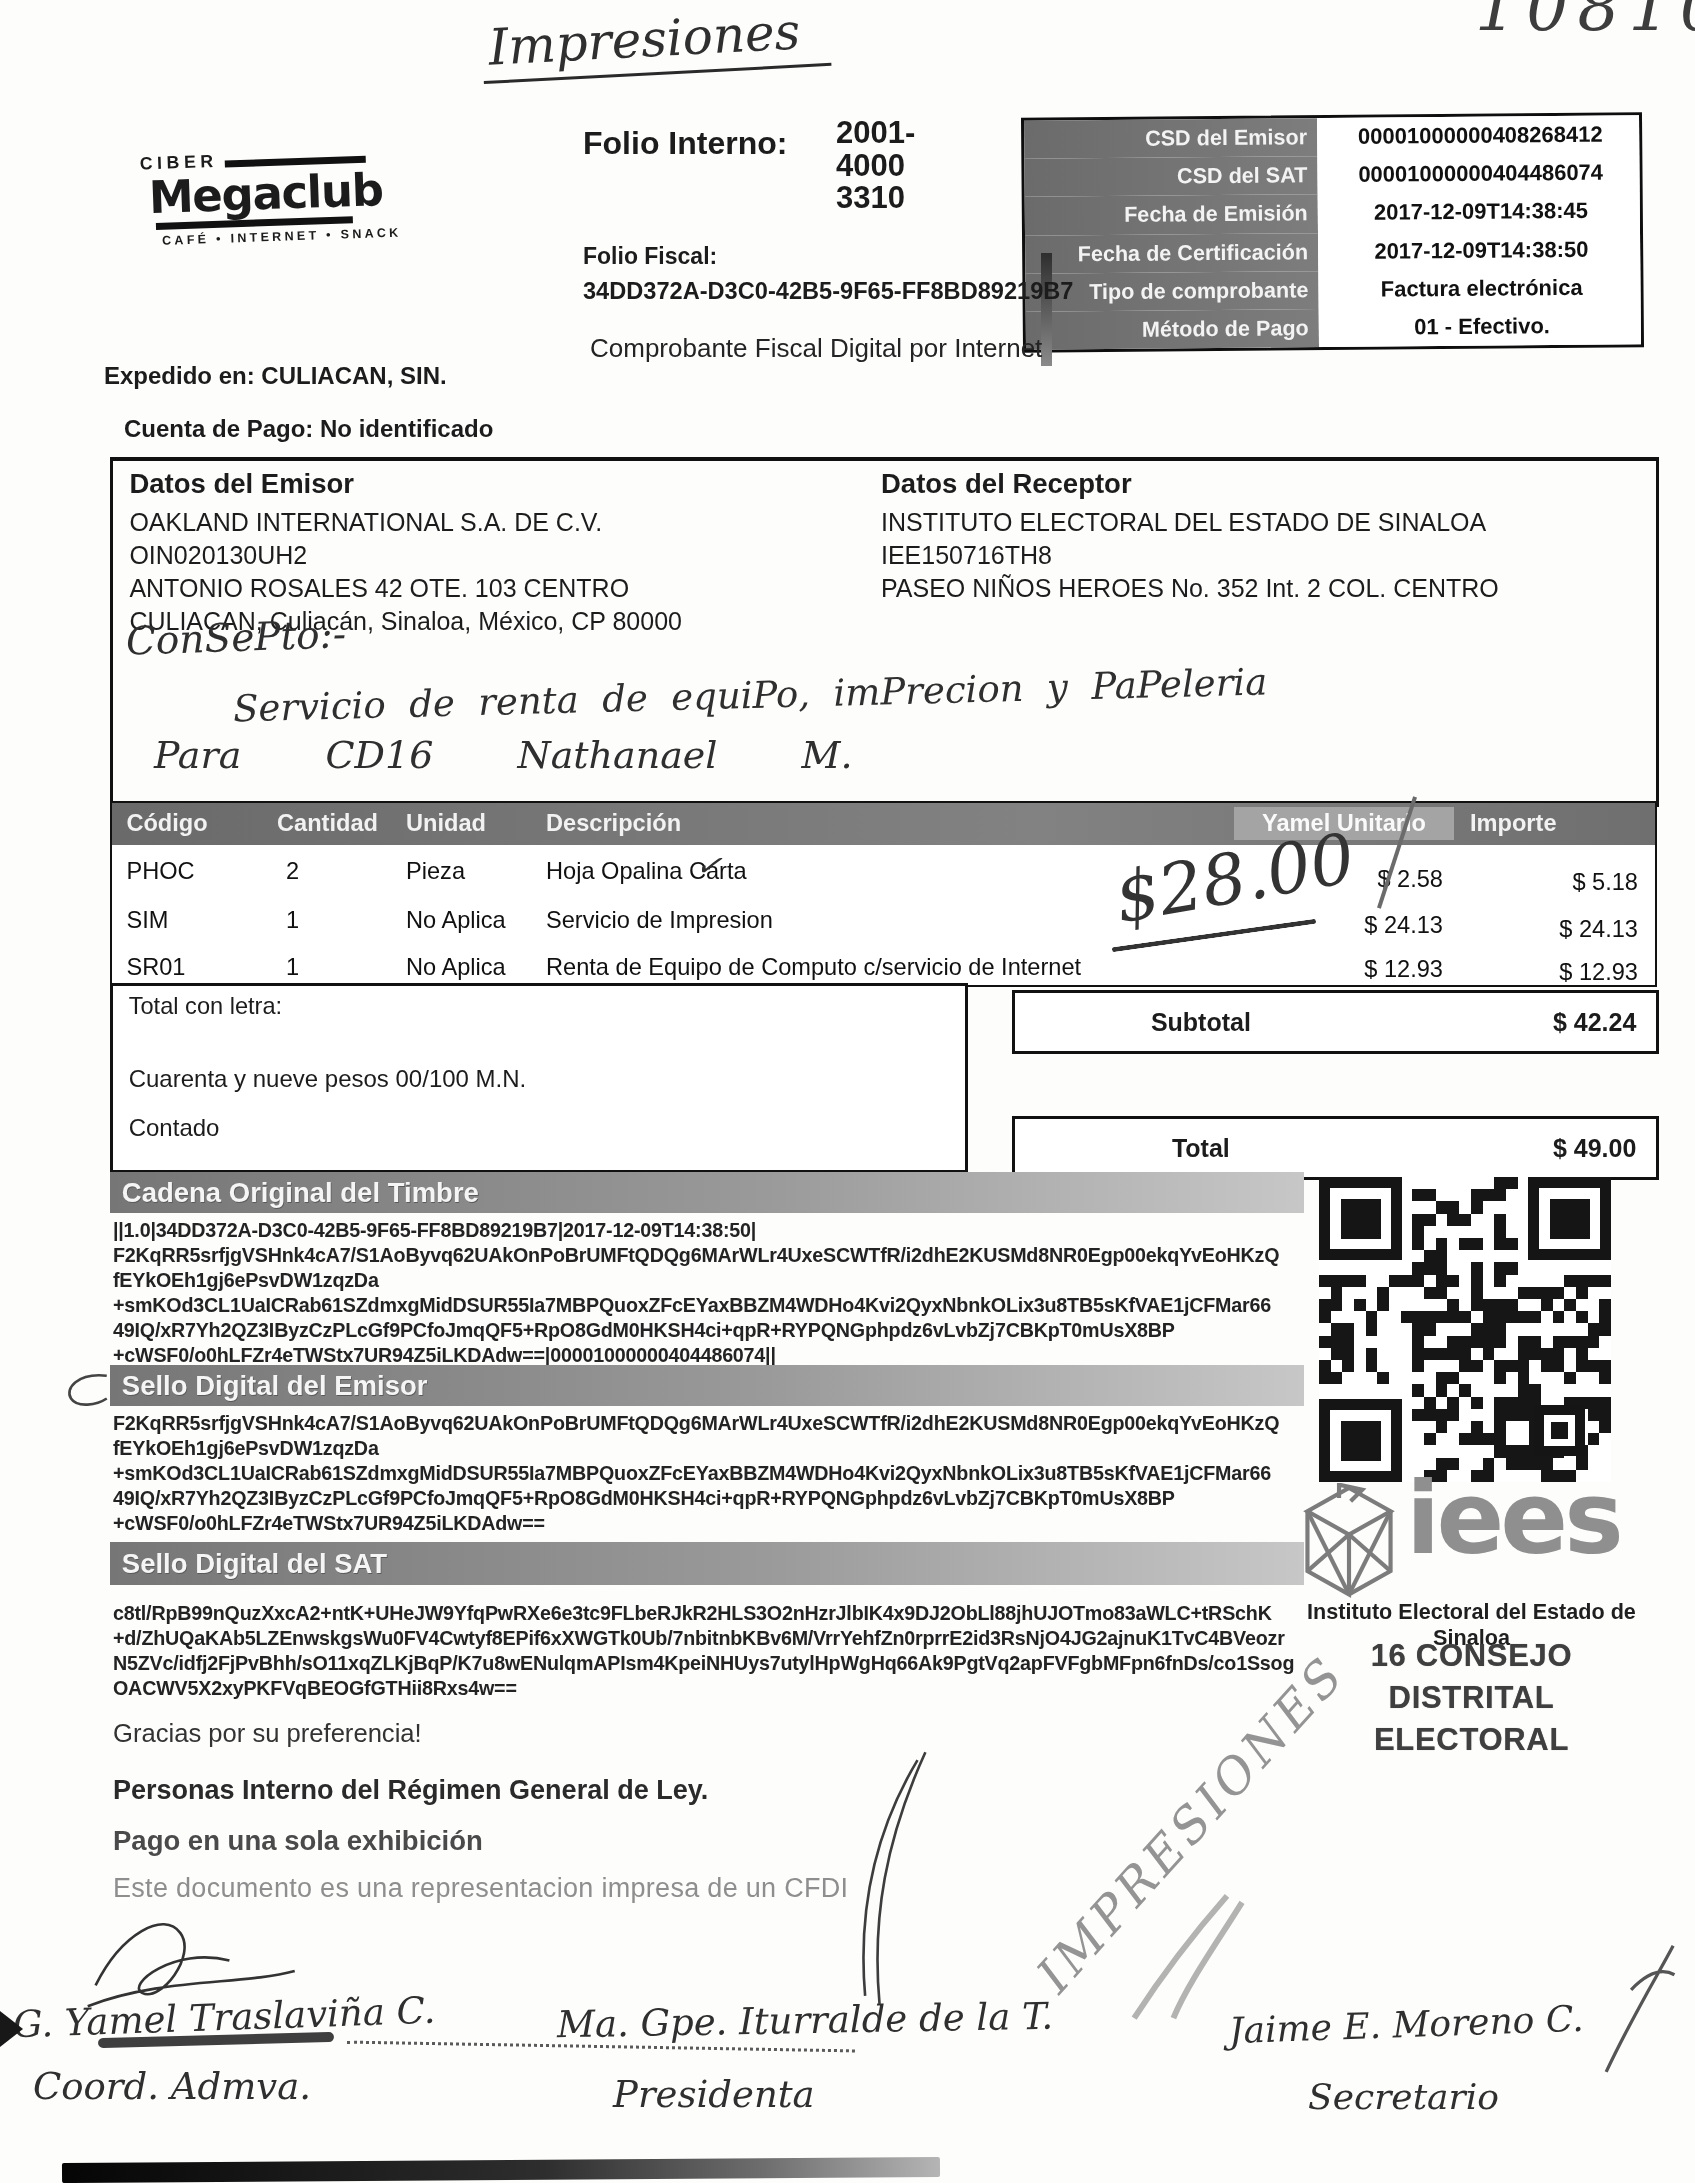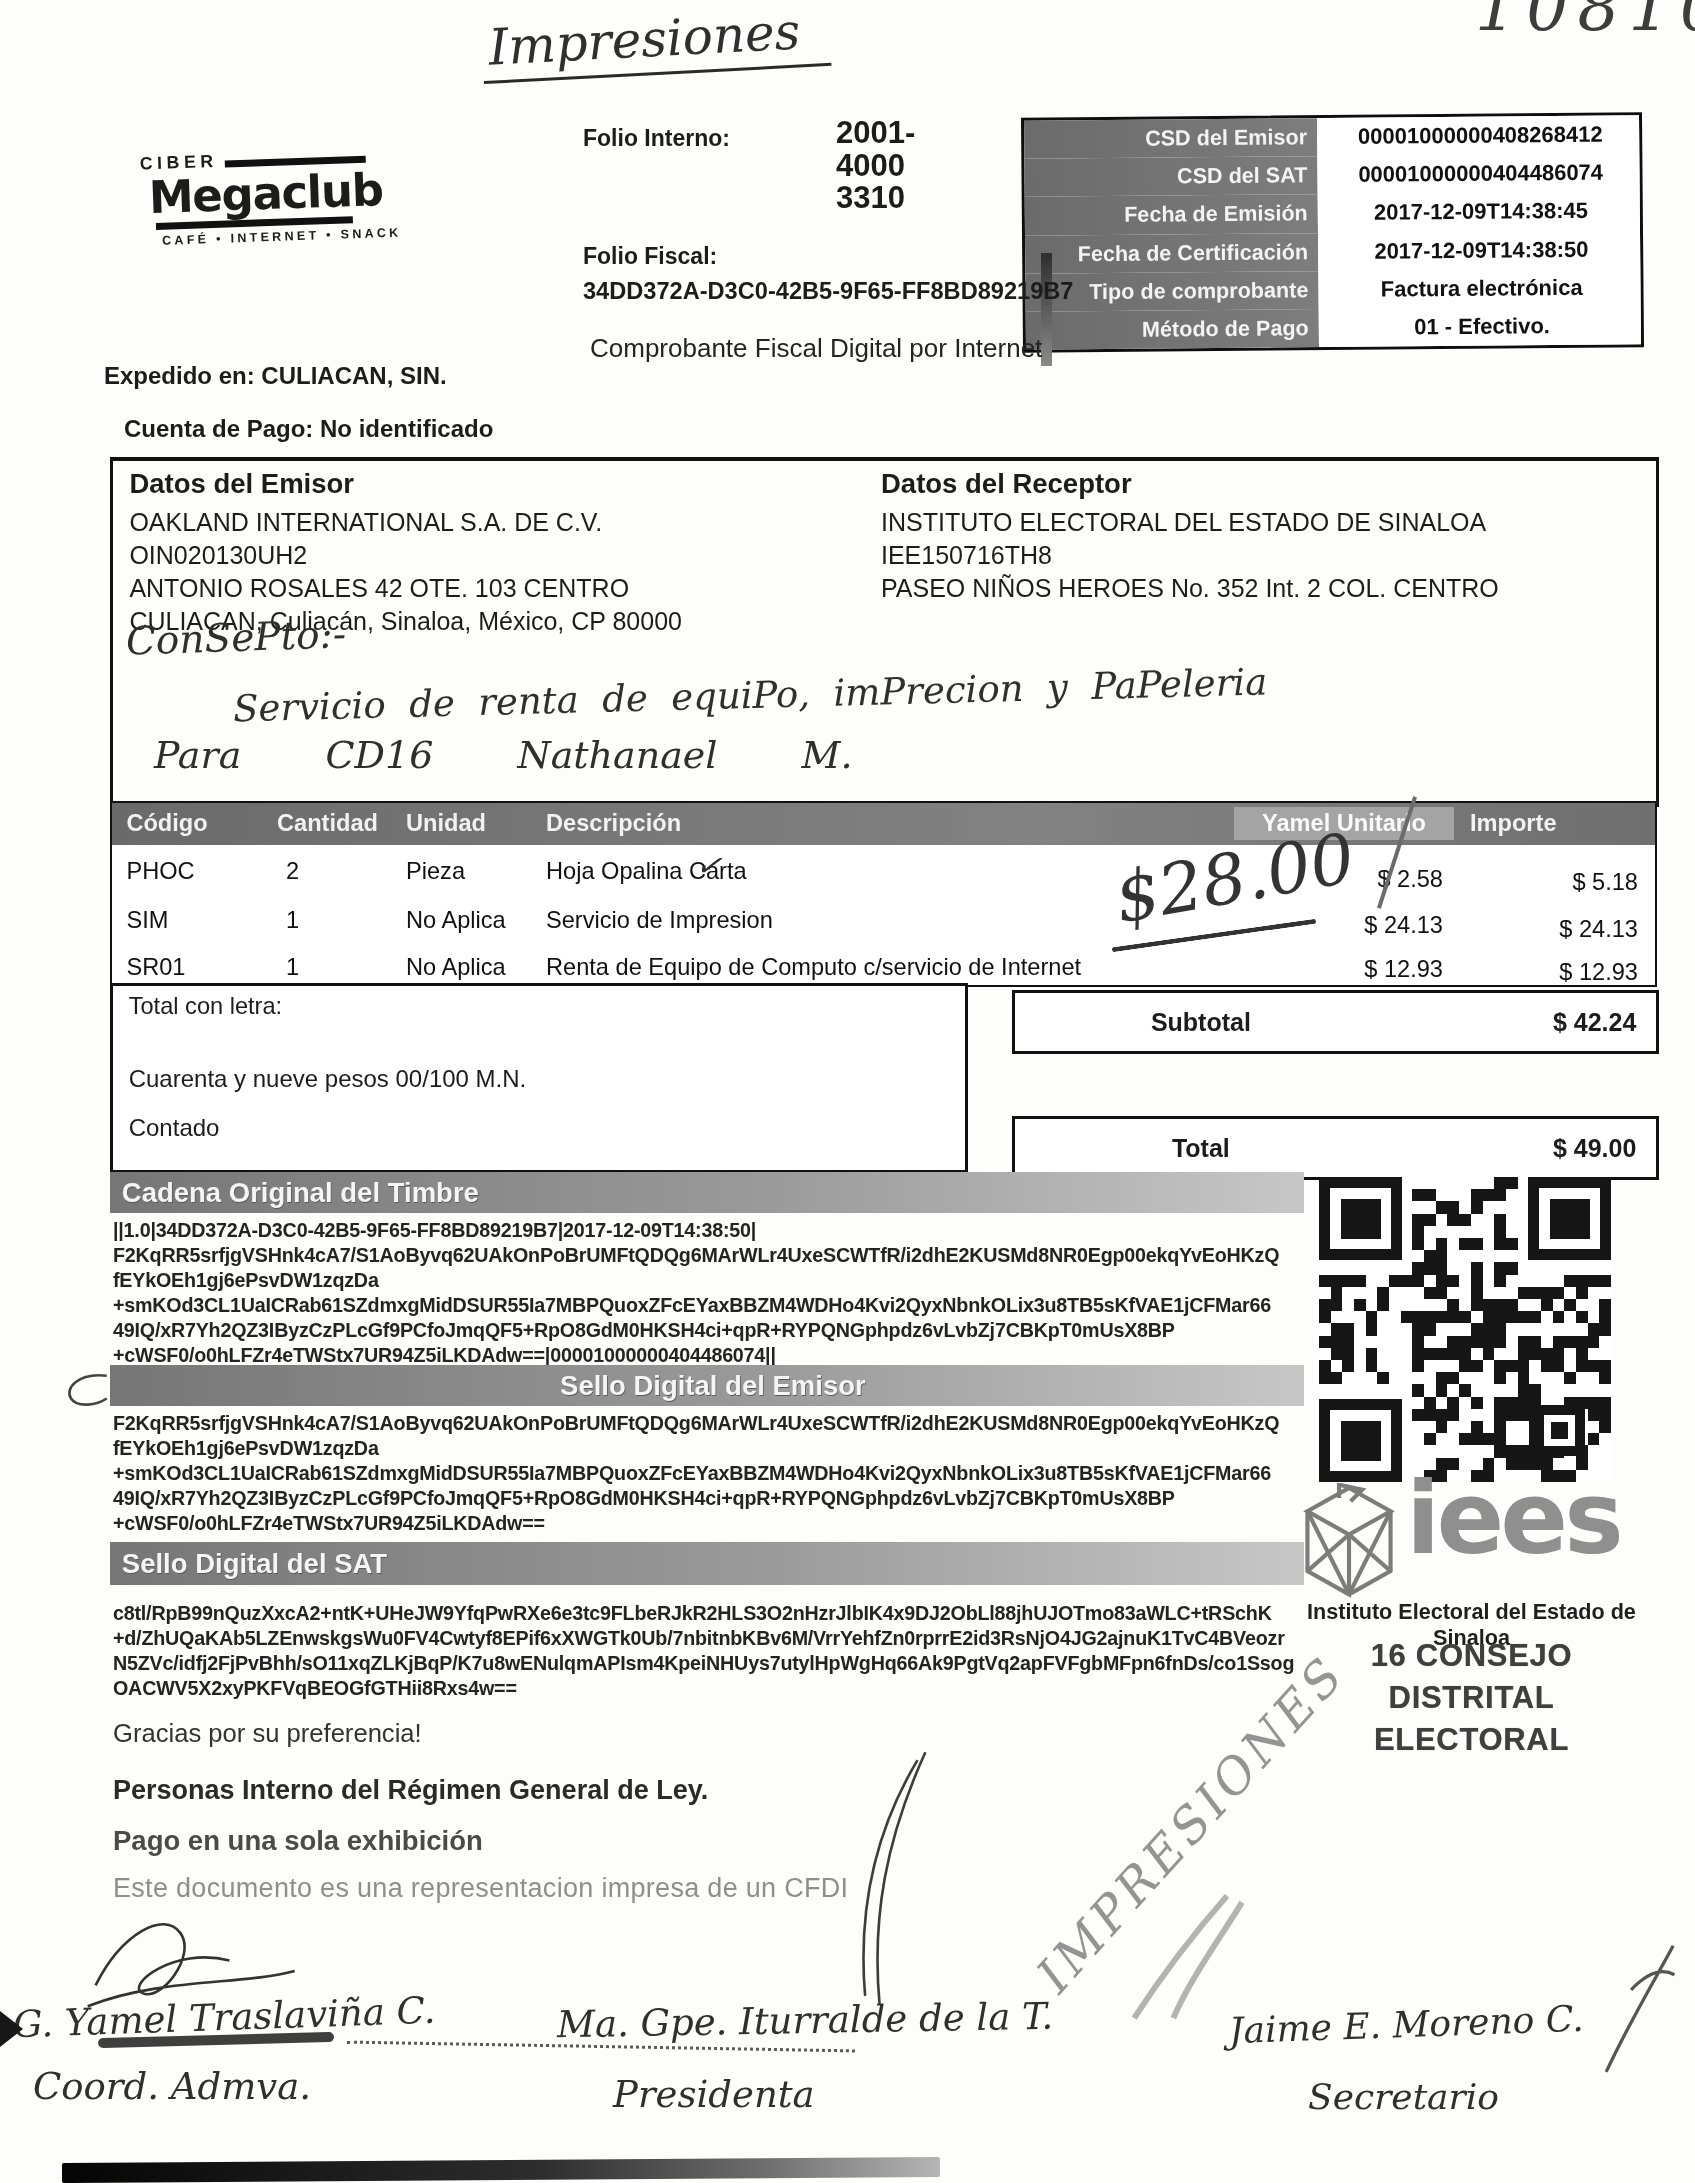--- a/index.html
+++ b/index.html
@@ -72,21 +72,21 @@
 
   <div class="abs" style="left:141px;top:149px;transform:rotate(-2deg);">
     <div>
       <span class="logo-top">CIBER</span><span class="logo-bar" style="width:141px;margin-left:6.6px;"></span>
     </div>
     <div class="logo-name" style="margin:1.3px 0 0 7.9px;">Megaclub</div>
     <div class="logo-bar" style="width:197px;margin:2.6px 0 3.9px 14.4px;"></div>
     <div class="logo-tag" style="margin-left:19.7px;">CAFÉ • INTERNET • SNACK</div>
   </div>
 
-  <div class="abs b" style="left:583px;top:125px;font-size:23px;">Folio Interno:</div>
+  <div class="abs b" style="left:583px;top:125px;font-size:32px;">Folio Interno:</div>
   <div class="abs b pre" style="left:836px;top:117px;font-size:31px;line-height:1.05;">2001-
 4000
 3310</div>
 
   <div class="abs csd" style="left:1022px;top:115px;width:615px;height:229px;">
     <div class="csd-row">
       <div class="csd-label">CSD del Emisor</div>
       <div class="csd-value">00001000000408268412</div>
     </div>
     <div class="csd-row">
@@ -204,21 +204,21 @@
   <div class="abs sello-text" style="left:113px;top:1218px;width:1202px;">||1.0|34DD372A-D3C0-42B5-9F65-FF8BD89219B7|2017-12-09T14:38:50|
 F2KqRR5srfjgVSHnk4cA7/S1AoByvq62UAkOnPoBrUMFtQDQg6MArWLr4UxeSCWTfR/i2dhE2KUSMd8NR0Egp00ekqYvEoHKzQ
 fEYkOEh1gj6ePsvDW1zqzDa
 +smKOd3CL1UaICRab61SZdmxgMidDSUR55Ia7MBPQuoxZFcEYaxBBZM4WDHo4Kvi2QyxNbnkOLix3u8TB5sKfVAE1jCFMar66
 49IQ/xR7Yh2QZ3IByzCzPLcGf9PCfoJmqQF5+RpO8GdM0HKSH4ci+qpR+RYPQNGphpdz6vLvbZj7CBKpT0mUsX8BP
 +cWSF0/o0hLFZr4eTWStx7UR94Z5iLKDAdw==|00001000000404486074||</div>
 
   <svg class="abs" style="left:58px;top:1369px;" width="52" height="46" viewBox="0 0 80 70">
     <path d="M75,10 C30,5 10,30 20,45 C30,60 60,55 75,45" stroke="#444" stroke-width="4" fill="none"></path>
   </svg>
-  <div class="abs banner" style="left:110px;top:1365px;width:1194px;justify-content:center;">
+  <div class="abs banner" style="left:110px;top:1365px;width:1194px;">
       <span>Sello Digital del Emisor</span>
     </div>
   <div class="abs sello-text" style="left:113px;top:1411px;width:1202px;">F2KqRR5srfjgVSHnk4cA7/S1AoByvq62UAkOnPoBrUMFtQDQg6MArWLr4UxeSCWTfR/i2dhE2KUSMd8NR0Egp00ekqYvEoHKzQ
 fEYkOEh1gj6ePsvDW1zqzDa
 +smKOd3CL1UaICRab61SZdmxgMidDSUR55Ia7MBPQuoxZFcEYaxBBZM4WDHo4Kvi2QyxNbnkOLix3u8TB5sKfVAE1jCFMar66
 49IQ/xR7Yh2QZ3IByzCzPLcGf9PCfoJmqQF5+RpO8GdM0HKSH4ci+qpR+RYPQNGphpdz6vLvbZj7CBKpT0mUsX8BP
 +cWSF0/o0hLFZr4eTWStx7UR94Z5iLKDAdw==</div>
 
   <div class="abs banner" style="left:110px;top:1542px;width:1194px;height:43px;">
       <span>Sello Digital del SAT</span>

